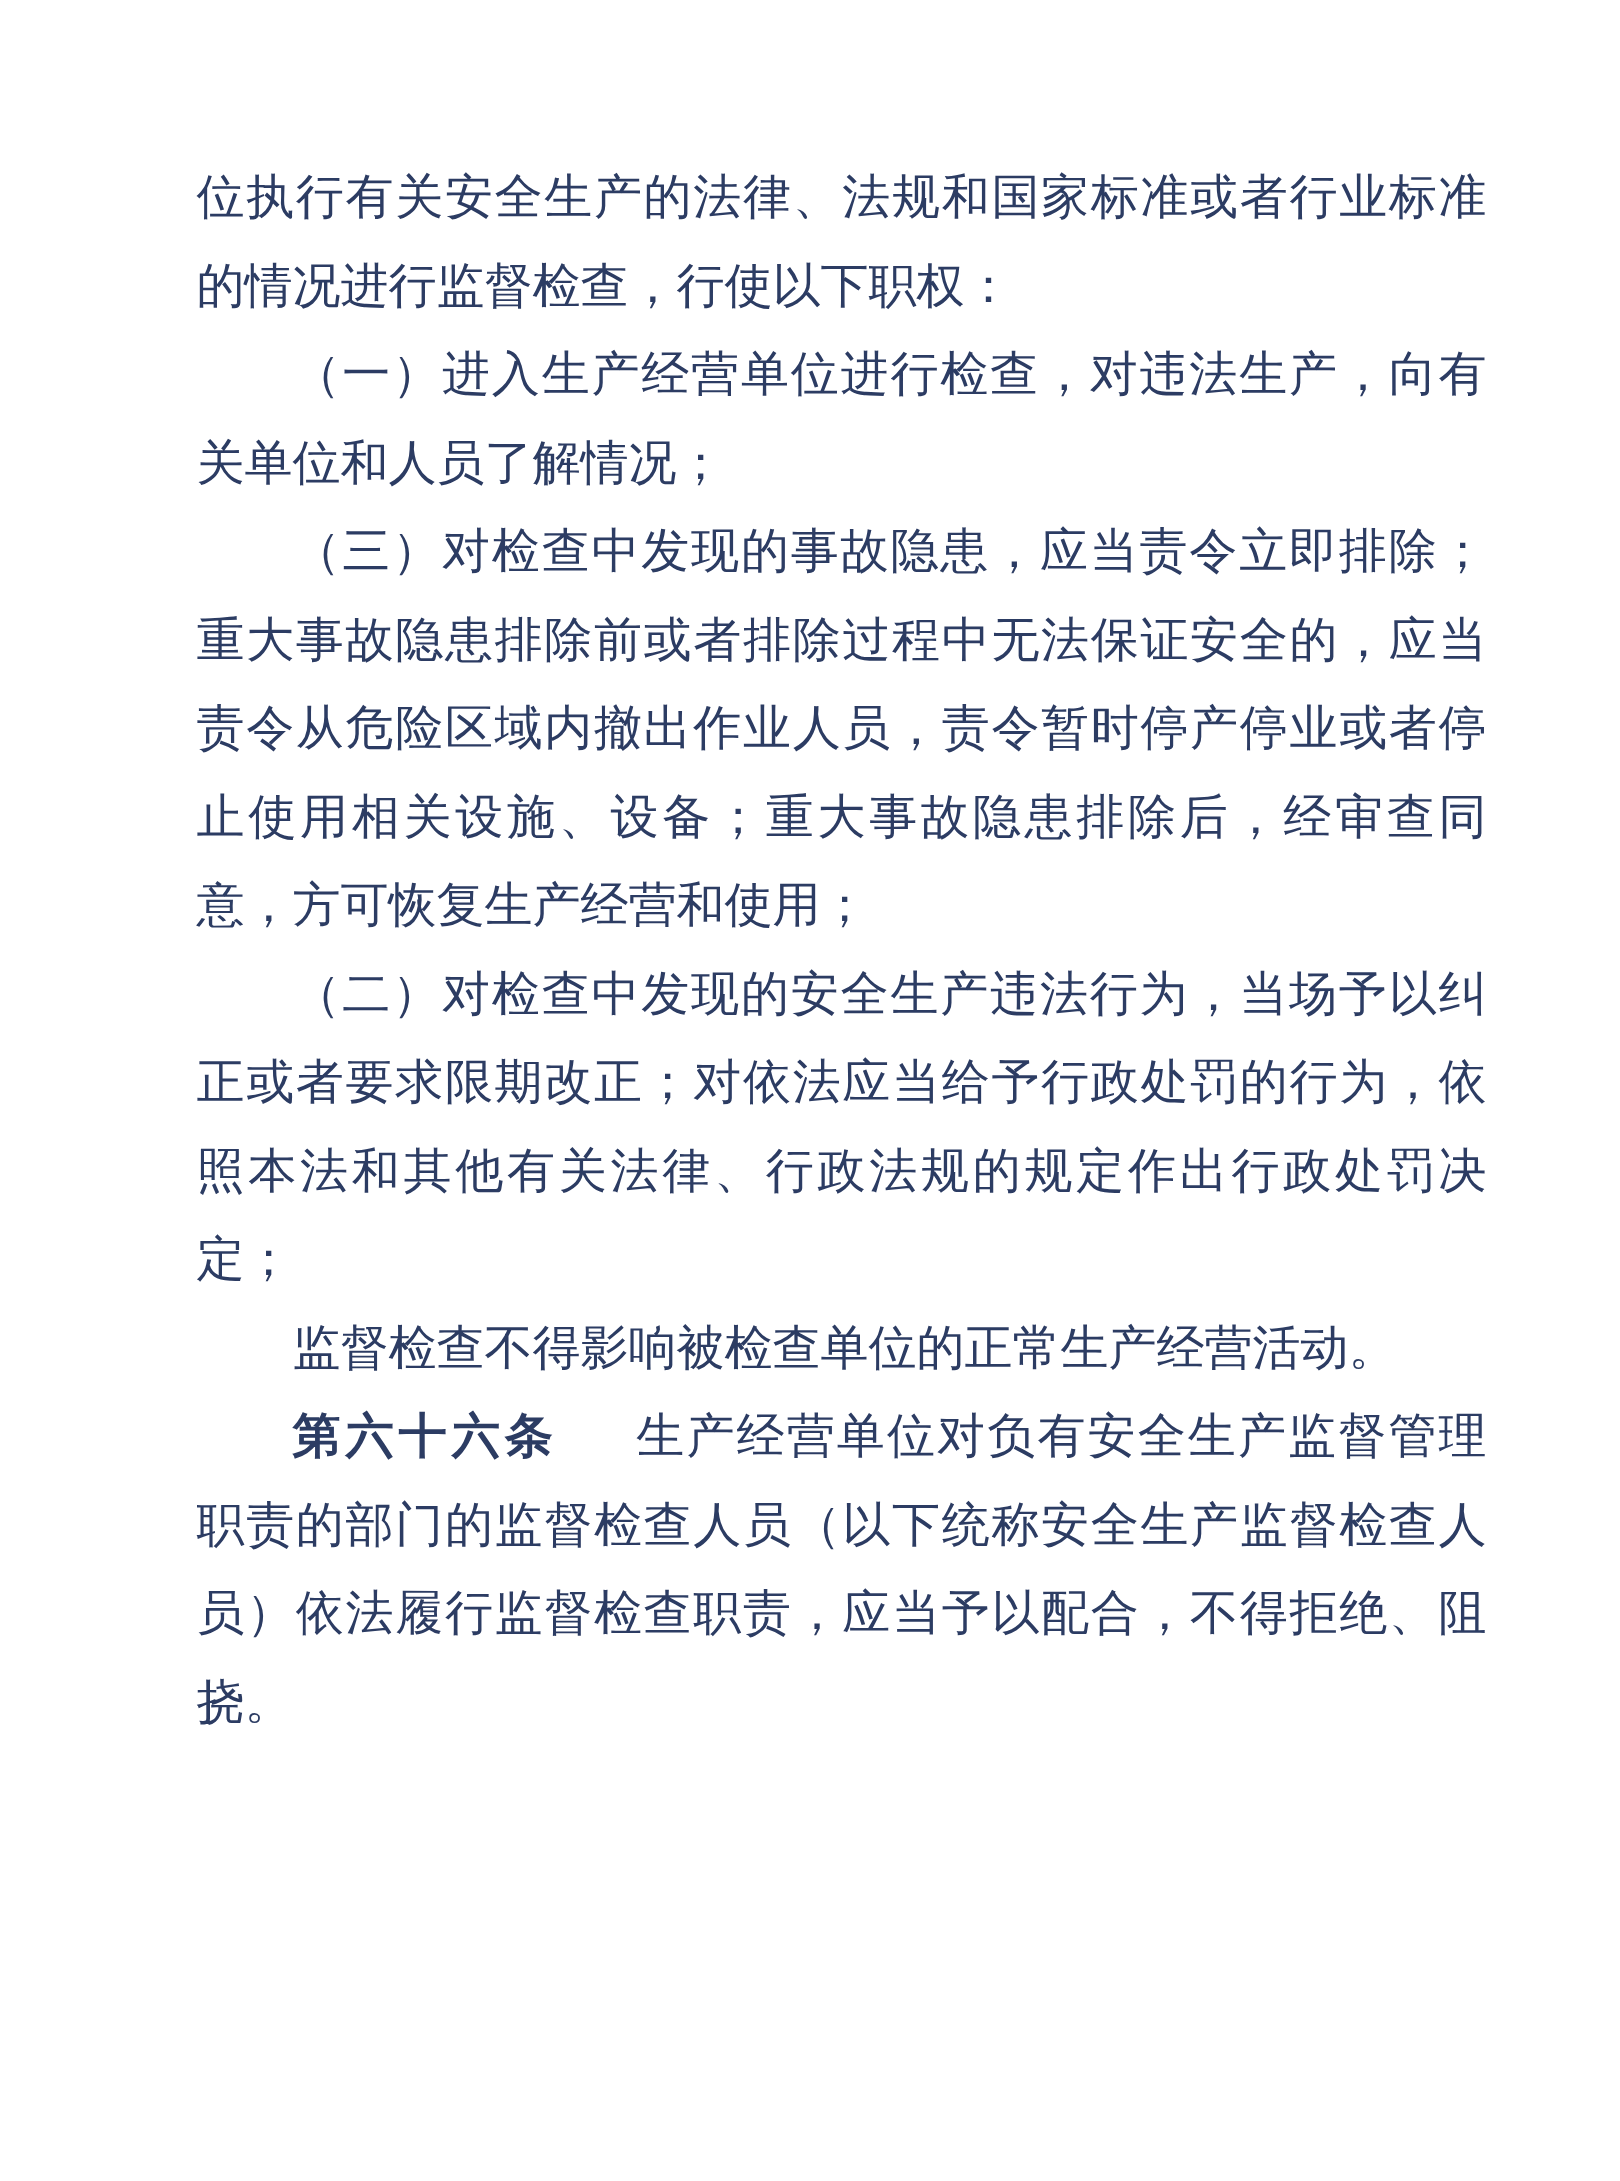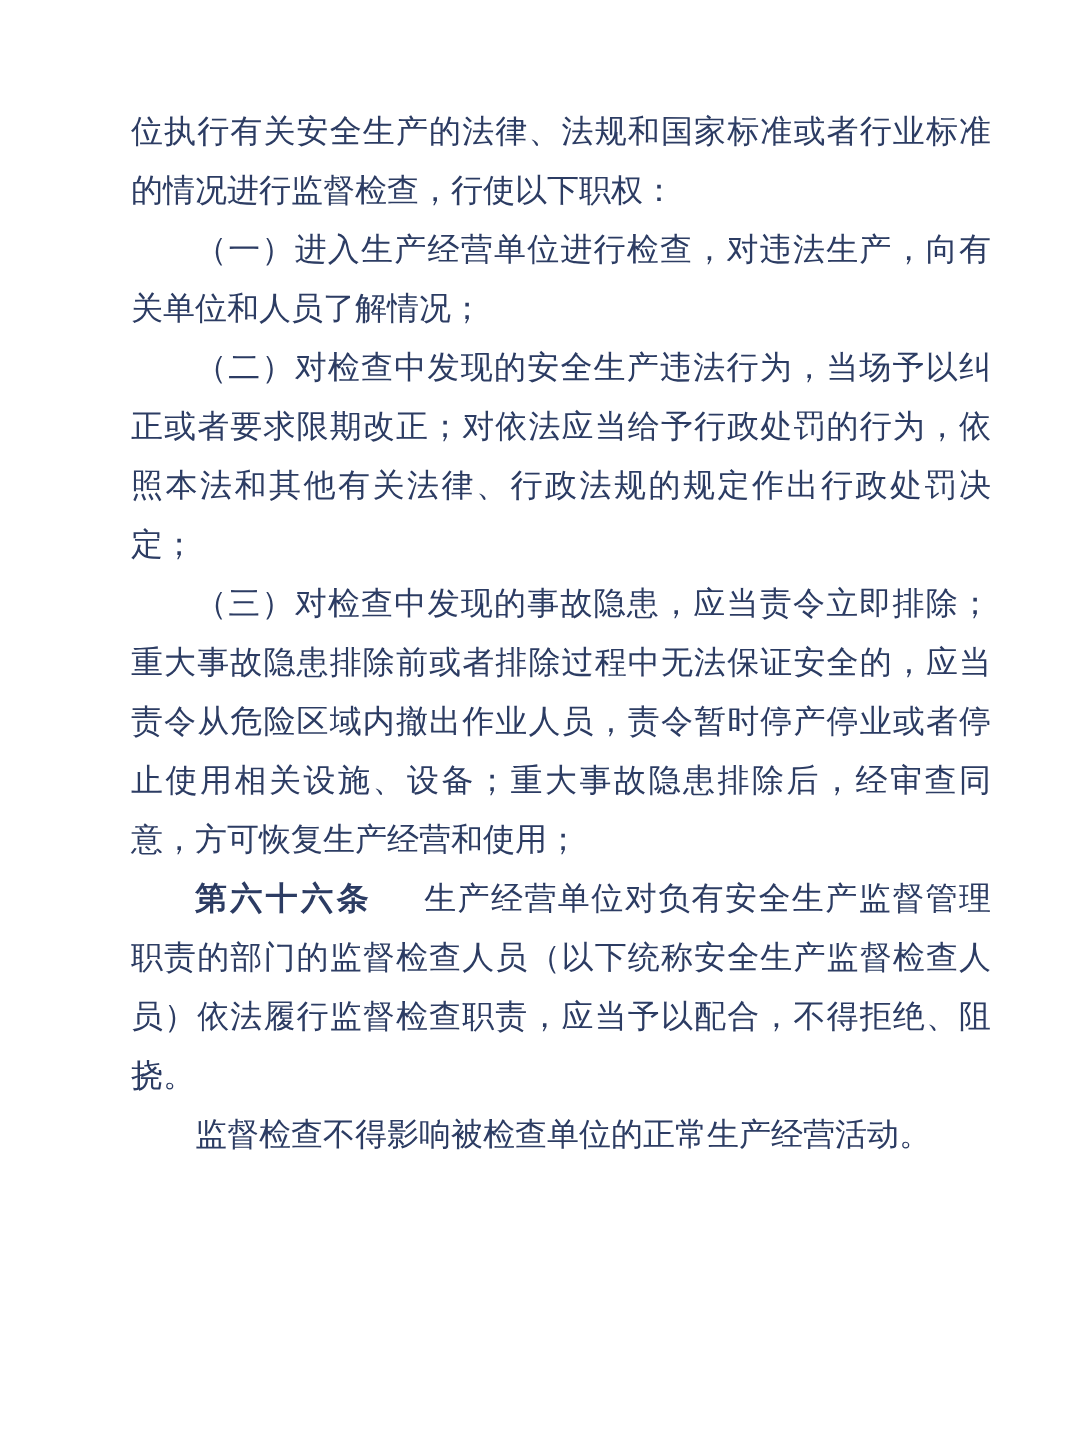--- a/index.html
+++ b/index.html
@@ -47,25 +47,25 @@
 </head>
 <body style="--bg-color: #ffffff; --text-color: #2c3c63;">
 
 <div class="page">
   <div class="doc-text">
 
     <p class="para no-indent">位执行有关安全生产的法律、法规和国家标准或者行业标准的情况进行监督检查，行使以下职权：</p>
 
     <p class="para">（一）进入生产经营单位进行检查，对违法生产，向有关单位和人员了解情况；</p>
 
+    <p class="para">（三）对检查中发现的事故隐患，应当责令立即排除；重大事故隐患排除前或者排除过程中无法保证安全的，应当责令从危险区域内撤出作业人员，责令暂时停产停业或者停止使用相关设施、设备；重大事故隐患排除后，经审查同意，方可恢复生产经营和使用；</p>
+
     <p class="para">（二）对检查中发现的安全生产违法行为，当场予以纠正或者要求限期改正；对依法应当给予行政处罚的行为，依照本法和其他有关法律、行政法规的规定作出行政处罚决定；</p>
 
-    <p class="para">（三）对检查中发现的事故隐患，应当责令立即排除；重大事故隐患排除前或者排除过程中无法保证安全的，应当责令从危险区域内撤出作业人员，责令暂时停产停业或者停止使用相关设施、设备；重大事故隐患排除后，经审查同意，方可恢复生产经营和使用；</p>
 
+    <p class="para">监督检查不得影响被检查单位的正常生产经营活动。</p>
 
     <p class="para">
       <span class="article-number">第六十六条</span><span>生产经营单位对负有安全生产监督管理职责的部门的监督检查人员（以下统称安全生产监督检查人员）依法履行监督检查职责，应当予以配合，不得拒绝、阻挠。</span>
     </p>
 
-    <p class="para">监督检查不得影响被检查单位的正常生产经营活动。</p>
-
   </div>
 </div>
 
 </body></html>

